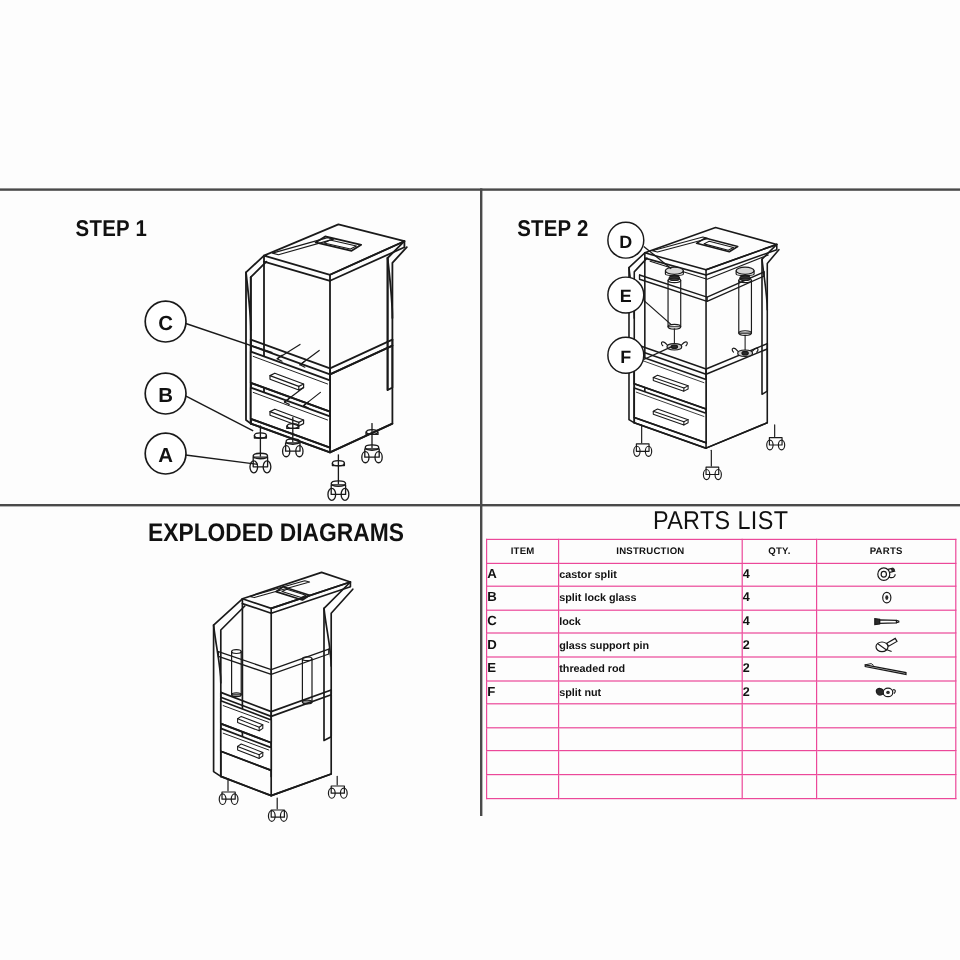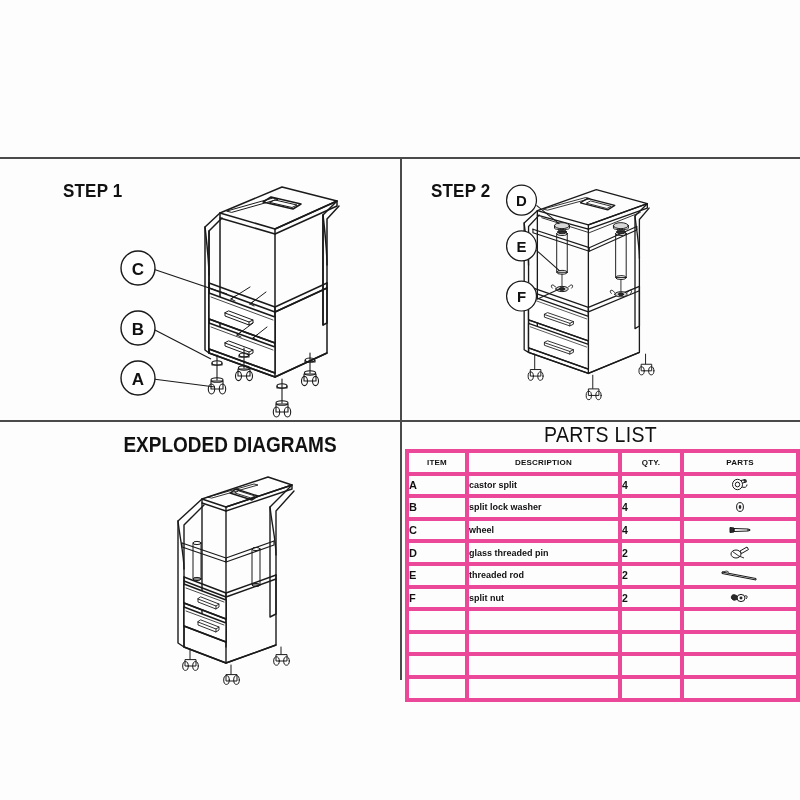--- a/index.html
+++ b/index.html
@@ -99,21 +99,21 @@
     transform-origin: center top;
   }
   #parts-table {
     position: absolute;
     left: 4px; top: 28px;
     width: 391px;
     border-collapse: collapse;
     table-layout: fixed;
   }
   #parts-table td, #parts-table th {
-    border: 4px solid #ec4899;
+    border: 1px solid #ec4899;
     height: 18.6px;
     padding: 0;
     vertical-align: middle;
     font-size: 8.2px;
     font-weight: bold;
     font-family: "Liberation Sans", sans-serif;
   }
   #parts-table th {
     font-size: 8px;
     letter-spacing: 0.2px;
@@ -478,21 +478,21 @@
     <table id="parts-table">
       <colgroup>
         <col class="col-item">
           <col class="col-desc">
           <col class="col-qty">
           <col class="col-part">
       </colgroup>
       <thead>
         <tr>
           <th>ITEM</th>
-          <th>DESCRIPTION</th>
+          <th>INSTRUCTION</th>
           <th>QTY.</th>
           <th>PARTS</th>
         </tr>
       </thead>
       <tbody>
 
         <tr>
           <td class="c-item">A</td>
           <td class="c-desc">castor split</td>
           <td class="c-qty">4</td>
@@ -504,50 +504,50 @@
                 <path d="M12,3.5 L16,2.5 L17.5,5 L13.5,6"></path>
                 <path d="M13,10 C16,11 18,10 18,7.5"></path>
                 <ellipse cx="16" cy="3.6" rx="1.6" ry="1.3" fill="#2a2a2a" stroke="none"></ellipse>
               </g>
             </svg>
           </td>
         </tr>
 
         <tr>
           <td class="c-item">B</td>
-          <td class="c-desc">split lock washer</td>
+          <td class="c-desc">split lock glass</td>
           <td class="c-qty">4</td>
           <td class="c-part">
             <svg class="part-ico" width="18" height="14" viewBox="0 0 18 14">
               <g fill="none" stroke="#1a1a1a" stroke-width="1">
                 <ellipse cx="9" cy="7" rx="3.4" ry="4.4"></ellipse>
                 <ellipse cx="9" cy="7" rx="1.3" ry="2" fill="#2a2a2a" stroke="none"></ellipse>
               </g>
             </svg>
           </td>
         </tr>
 
         <tr>
           <td class="c-item">C</td>
-          <td class="c-desc">wheel</td>
+          <td class="c-desc">lock</td>
           <td class="c-qty">4</td>
           <td class="c-part">
             <svg class="part-ico" width="28" height="12" viewBox="0 0 28 12">
               <g fill="none" stroke="#1a1a1a" stroke-width="1">
                 <path d="M4,3.5 L4,8.5 L8,8 L8,4 Z" fill="#2a2a2a"></path>
                 <path d="M8,4.5 L22,5 L22,7 L8,7.5 Z"></path>
                 <path d="M22,5 L24,5.6 L24,6.4 L22,7"></path>
               </g>
             </svg>
           </td>
         </tr>
 
         <tr>
           <td class="c-item">D</td>
-          <td class="c-desc">glass threaded pin</td>
+          <td class="c-desc">glass support pin</td>
           <td class="c-qty">2</td>
           <td class="c-part">
             <svg class="part-ico" width="26" height="16" viewBox="0 0 26 16">
               <g fill="none" stroke="#1a1a1a" stroke-width="1">
                 <ellipse cx="9" cy="9" rx="5" ry="4"></ellipse>
                 <path d="M5.5,6.5 L12.5,11.5" stroke-width="0.9"></path>
                 <path d="M13,6 L20,2 L21.5,4.5 L14.5,8.5 Z"></path>
                 <path d="M12,11 L17,13" stroke-width="0.9"></path>
               </g>
             </svg>

